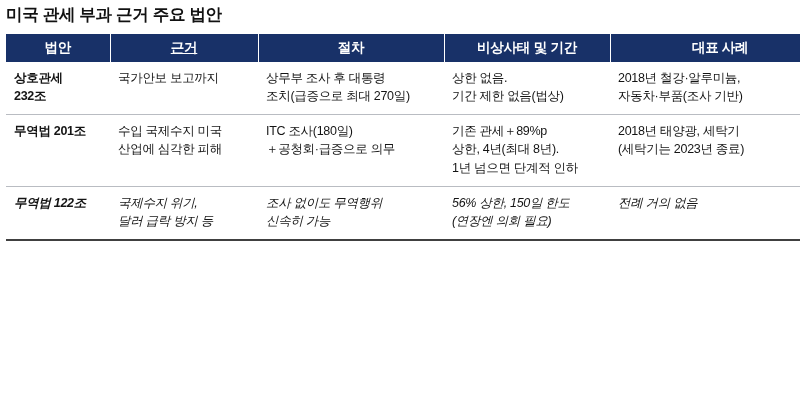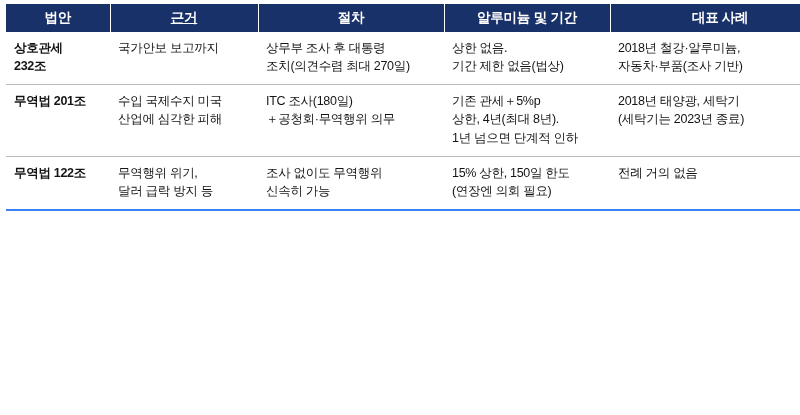--- a/index.html
+++ b/index.html
@@ -49,21 +49,21 @@
   table.main th:last-child { border-right: none; }
   table.main td {
     font-size: 12.5px;
     color: #141414;
     vertical-align: top;
     padding: 7px 8px 9px 8px;
     line-height: 1.45;
     letter-spacing: -0.3px;
     border-bottom: 1px solid #b9bcc2;
   }
-  table.main tr:last-child td { border-bottom: 2px solid #3b82f6; }
+  table.main tr:last-child td { border-bottom: 2px solid #404040; font-style: italic; }
   td.col-law {
     font-weight: bold;
     width: 104px;
     padding-left: 6px;
     padding-right: 4px;
   }
   td.col-basis { width: 148px; }
   td.col-proc  { width: 186px; }
   td.col-cap   { width: 166px; }
   td.col-case  { width: 184px; }
@@ -72,89 +72,92 @@
   .hdr-proc { width: 186px; }
   .hdr-cap  { width: 166px; }
   .hdr-case { width: 220px; font-family: Liberation Serif, serif; }
   .cellline { display: block; white-space: pre-line; }
 </style>
 </head>
 <body>
 
 <div class="wrap">
 
+  <div class="title-bar">
+    <span class="title">미국 관세 부과 근거 주요 법안</span>
+  </div>
 
   <table class="main">
     <thead>
       <tr>
         <th class="hdr-law">법안</th>
         <th class="hdr-basis">근거</th>
         <th class="hdr-proc">절차</th>
-        <th class="hdr-cap">알루미늄 및 기간</th>
+        <th class="hdr-cap">비상사태 및 기간</th>
         <th class="hdr-case">대표 사례</th>
       </tr>
     </thead>
     <tbody>
       <tr>
         <td class="col-law">
             <span class="cellline">상호관세
 232조</span>
           </td>
         <td class="col-basis">
             <span class="cellline">국가안보 보고까지</span>
           </td>
         <td class="col-proc">
             <span class="cellline">상무부 조사 후 대통령
-조치(의견수렴 최대 270일)</span>
+조치(급증으로 최대 270일)</span>
           </td>
         <td class="col-cap">
             <span class="cellline">상한 없음.
 기간 제한 없음(법상)</span>
           </td>
         <td class="col-case">
             <span class="cellline">2018년 철강·알루미늄,
 자동차·부품(조사 기반)</span>
           </td>
       </tr>
       <tr>
         <td class="col-law">
             <span class="cellline">무역법 201조</span>
           </td>
         <td class="col-basis">
             <span class="cellline">수입 국제수지 미국
 산업에 심각한 피해</span>
           </td>
         <td class="col-proc">
             <span class="cellline">ITC 조사(180일)
-＋공청회·무역행위 의무</span>
+＋공청회·급증으로 의무</span>
           </td>
         <td class="col-cap">
-            <span class="cellline">기존 관세＋5%p
+            <span class="cellline">기존 관세＋89%p
 상한, 4년(최대 8년).
 1년 넘으면 단계적 인하</span>
           </td>
         <td class="col-case">
             <span class="cellline">2018년 태양광, 세탁기
 (세탁기는 2023년 종료)</span>
           </td>
       </tr>
       <tr>
         <td class="col-law">
             <span class="cellline">무역법 122조</span>
           </td>
         <td class="col-basis">
-            <span class="cellline">무역행위 위기,
+            <span class="cellline">국제수지 위기,
 달러 급락 방지 등</span>
           </td>
         <td class="col-proc">
             <span class="cellline">조사 없이도 무역행위
 신속히 가능</span>
           </td>
         <td class="col-cap">
-            <span class="cellline">15% 상한, 150일 한도
+            <span class="cellline">56% 상한, 150일 한도
 (연장엔 의회 필요)</span>
           </td>
         <td class="col-case">
             <span class="cellline">전례 거의 없음</span>
           </td>
       </tr>
     </tbody>
   </table>
 
 </div>

